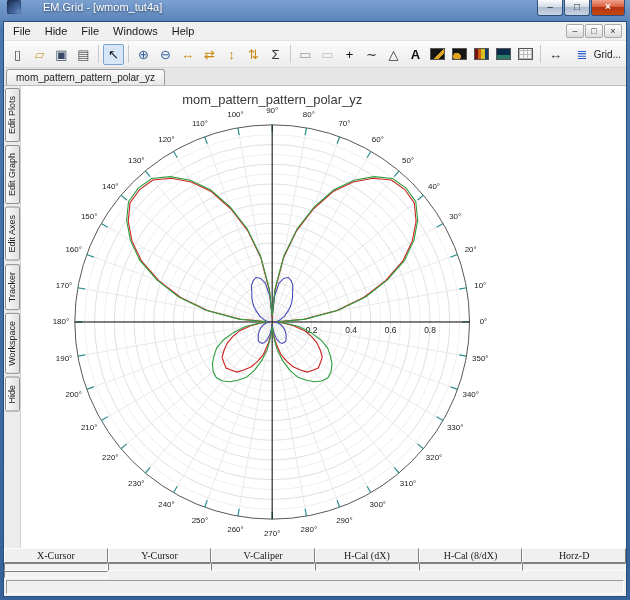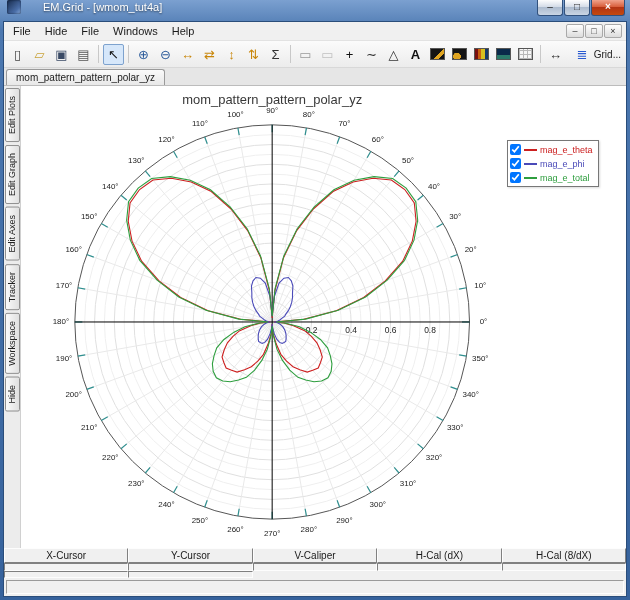--- a/index.html
+++ b/index.html
@@ -57,21 +57,21 @@
   #plot-svg text{font-family:"Liberation Sans","DejaVu Sans",sans-serif;}
 
   .legend{position:absolute;left:486px;top:54px;background:#fff;border:1px solid #777;
     box-shadow:1px 1px 2px rgba(0,0,0,.15);padding:2px 5px 2px 2px;display:flex;flex-direction:column;gap:1px;}
   .lg-row{display:flex;align-items:center;gap:3px;height:13px;}
   .lg-cb{width:11px;height:11px;margin:0;}
   .lg-line{display:inline-block;width:13px;height:2px;}
   .lg-lbl{font-size:9px;white-space:nowrap;}
 
   .readout{height:30px;display:grid;grid-template-rows:15px 15px;}
-  .ro-row{display:grid;grid-template-columns:repeat(5,1fr);}
+  .ro-row{display:grid;grid-template-columns:repeat(6,1fr);font-family:Liberation Serif, serif;}
   .ro-h{font-size:10px;text-align:center;line-height:13px;background:#f0f0f0;
     border:1px solid;border-color:#fdfdfd #808080 #808080 #fdfdfd;}
   .ro-v{background:#f2f2f2;border:1px solid;border-color:#808080 #fdfdfd #fdfdfd #808080;}
 
   .statusstrip{height:18px;background:#f0f0f0;display:flex;padding:2px;}
   .status-panel{flex:1;background:#f0f0f0;border:1px solid;border-color:#9a9a9a #fdfdfd #fdfdfd #9a9a9a;}
 </style>
 </head>
 <body>
 
@@ -340,37 +340,20 @@
               <text x="370.8" y="248">0.6</text>
               <text x="410.4" y="248">0.8</text>
             </g>
             <g>
               <path d="M254.0,237.0L283.6,234.2L316.3,225.7L343.8,212.4L365.5,195.7L383.0,175.9L392.6,155.8L396.4,135.9L394.6,117.4L385.0,104.0L371.6,94.4L353.1,92.6L333.2,96.4L313.1,106.0L293.3,123.5L276.6,145.2L263.3,172.7L254.8,205.4L252.0,233.0L249.2,205.4L240.7,172.7L227.4,145.2L210.7,123.5L190.9,106.0L170.8,96.4L150.9,92.6L132.4,94.4L119.0,104.0L109.4,117.4L107.6,135.9L111.4,155.8L121.0,175.9L138.5,195.7L160.2,212.4L187.7,225.7L220.4,234.2L250.0,237.0L240.2,238.0L230.6,240.8L219.5,245.7L212.9,251.2L207.1,257.9L204.0,264.7L201.7,272.2L203.5,277.7L205.8,283.2L211.3,285.5L216.8,287.3L224.3,285.0L231.1,281.9L237.8,276.1L243.3,269.5L248.2,258.4L251.0,248.8L252.0,239.0L253.0,248.8L255.8,258.4L260.7,269.5L266.2,276.1L272.9,281.9L279.7,285.0L287.2,287.3L292.7,285.5L298.2,283.2L300.5,277.7L302.3,272.2L300.0,264.7L296.9,257.9L291.1,251.2L284.5,245.7L273.4,240.8L263.8,238.0Z" fill="none" stroke="#cc2020" stroke-width="1.1"></path>
               <path d="M254.0,237.0L255.9,236.7L257.8,236.0L259.7,235.0L261.3,233.6L264.6,231.1L265.7,229.1L268.2,225.6L270.2,221.7L271.6,217.4L272.4,212.7L272.4,207.8L272.8,201.0L271.2,195.7L268.3,192.3L263.8,193.0L258.9,198.0L254.2,211.4L252.0,231.1L249.8,211.4L245.1,198.0L240.2,193.0L235.7,192.3L232.8,195.7L231.2,201.0L231.6,207.8L231.6,212.7L232.4,217.4L233.8,221.7L235.8,225.6L238.3,229.1L239.4,231.1L242.7,233.6L244.3,235.0L246.2,236.0L248.1,236.7L250.0,237.0L248.1,237.3L246.2,238.0L244.3,239.0L242.7,240.4L241.2,242.0L240.0,243.9L239.0,246.1L238.3,248.5L238.0,251.0L238.0,253.7L238.4,256.5L240.1,257.6L242.0,258.5L244.6,257.5L247.4,254.2L249.9,248.7L251.5,242.9L252.0,239.0L252.5,242.9L254.1,248.7L256.6,254.2L259.4,257.5L262.0,258.5L263.9,257.6L265.6,256.5L266.0,253.7L266.0,251.0L265.7,248.5L265.0,246.1L264.0,243.9L262.8,242.0L261.3,240.4L259.7,239.0L257.8,238.0L255.9,237.3Z" fill="none" stroke="#4a4ab8" stroke-width="1.1"></path>
               <path d="M256.0,237.0L285.5,234.1L318.3,225.3L345.7,211.9L367.4,195.0L384.8,175.1L394.3,154.8L398.0,134.8L396.1,116.1L386.4,102.6L372.9,92.9L354.2,91.0L334.2,94.7L313.9,104.2L294.0,121.6L277.1,143.3L263.7,170.7L254.9,203.5L252.0,231.1L249.1,203.5L240.3,170.7L226.9,143.3L210.0,121.6L190.1,104.2L169.8,94.7L149.8,91.0L131.1,92.9L117.6,102.6L107.9,116.1L106.0,134.8L109.7,154.8L119.2,175.1L136.6,195.0L158.3,211.9L185.7,225.3L218.5,234.1L248.0,237.0L238.2,238.2L224.7,241.8L213.7,247.2L203.6,254.6L196.4,262.9L193.7,270.7L192.0,279.0L192.8,286.6L196.0,293.0L202.4,296.2L210.0,297.0L218.3,295.3L226.1,292.6L234.4,285.4L241.8,275.3L247.2,264.3L250.8,250.8L252.0,241.0L253.2,250.8L256.8,264.3L262.2,275.3L269.6,285.4L277.9,292.6L285.7,295.3L294.0,297.0L301.6,296.2L308.0,293.0L311.2,286.6L312.0,279.0L310.3,270.7L307.6,262.9L300.4,254.6L290.3,247.2L279.3,241.8L265.8,238.2Z" fill="none" stroke="#2e9e3e" stroke-width="1.1"></path>
             </g>
             <text x="252" y="18" text-anchor="middle" font-size="13" fill="#383838">mom_pattern_pattern_polar_yz</text>
           </svg>
-        <div class="legend">
-            <div class="lg-row">
-              <input class="lg-cb" type="checkbox" checked="" style="">
-              <span class="lg-line" style="background: rgb(204, 32, 32);"></span>
-              <span class="lg-lbl" style="color: rgb(204, 32, 32);">mag_e_theta</span>
-            </div>
-            <div class="lg-row">
-              <input class="lg-cb" type="checkbox" checked="" style="">
-              <span class="lg-line" style="background: rgb(74, 74, 184);"></span>
-              <span class="lg-lbl" style="color: rgb(74, 74, 184);">mag_e_phi</span>
-            </div>
-            <div class="lg-row">
-              <input class="lg-cb" type="checkbox" checked="" style="">
-              <span class="lg-line" style="background: rgb(46, 158, 62);"></span>
-              <span class="lg-lbl" style="color: rgb(46, 158, 62);">mag_e_total</span>
-            </div>
-          </div>
       </div>
     </div>
 
     <div class="readout">
         <div class="ro-row">
           <div class="ro-h">X-Cursor</div>
           <div class="ro-h">Y-Cursor</div>
           <div class="ro-h">V-Caliper</div>
           <div class="ro-h">H-Cal (dX)</div>
           <div class="ro-h">H-Cal (8/dX)</div>

